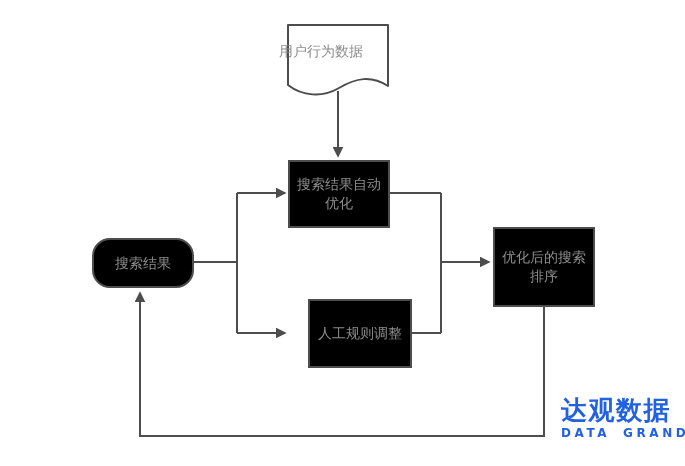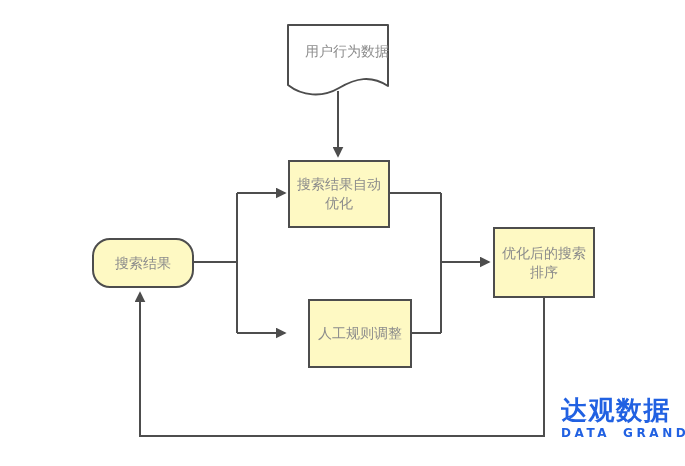--- a/index.html
+++ b/index.html
@@ -13,37 +13,37 @@
   }
   .wires {
     position: absolute;
     left: 0; top: 0;
     width: 685px; height: 466px;
   }
   .node {
     position: absolute;
     box-sizing: border-box;
     border: 2px solid #4d4d4d;
-    background: #fef9c3;
+    background: #000000;
     display: flex;
     flex-direction: column;
     align-items: center;
     justify-content: center;
     text-align: center;
     color: #8c8c8c;
     font-size: 14px;
     line-height: 19px;
   }
   .node-auto      { left: 288px; top: 160px; width: 102px; height: 68px; }
   .node-manual    { left: 288px; top: 299px; width: 104px; height: 69px; margin-left: 20px; }
-  .node-optimized { left: 493px; top: 227px; width: 102px; height: 71px; }
+  .node-optimized { left: 493px; top: 227px; width: 102px; height: 80px; }
   .node-rounded   { left: 92px;  top: 238px; width: 102px;  height: 50px; border-radius: 18px; }
   .doc-label {
     position: absolute;
-    left: 297px; top: 28px; width: 100px; height: 48px;
+    left: 271px; top: 28px; width: 100px; height: 48px;
     display: flex; align-items: center; justify-content: center;
     color: #8c8c8c; font-size: 14px; text-align: center;
   }
   .logo {
     position: absolute;
     left: 561px; top: 397px;
     color: #2161e2;
     user-select: none;
   }
   .logo-cn {

